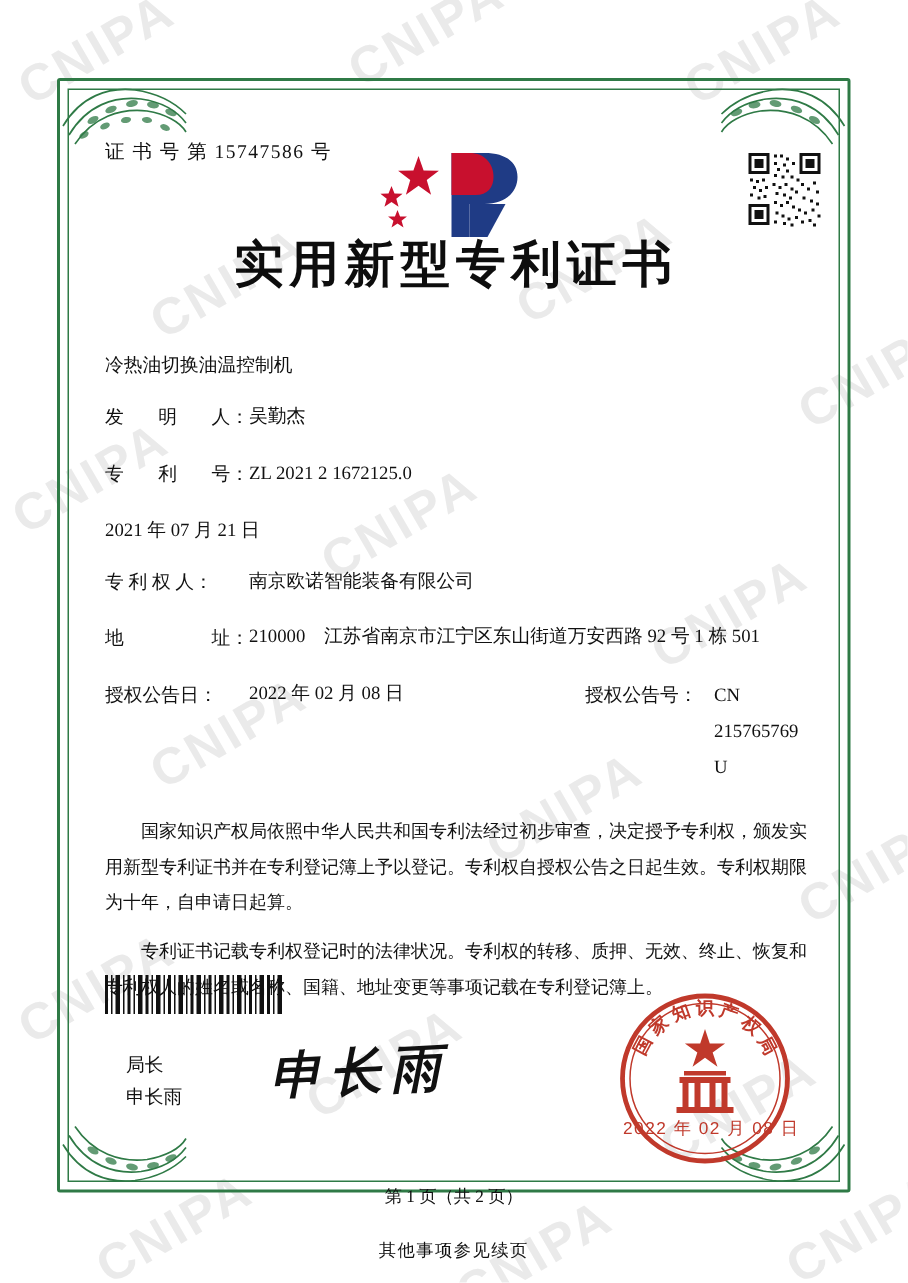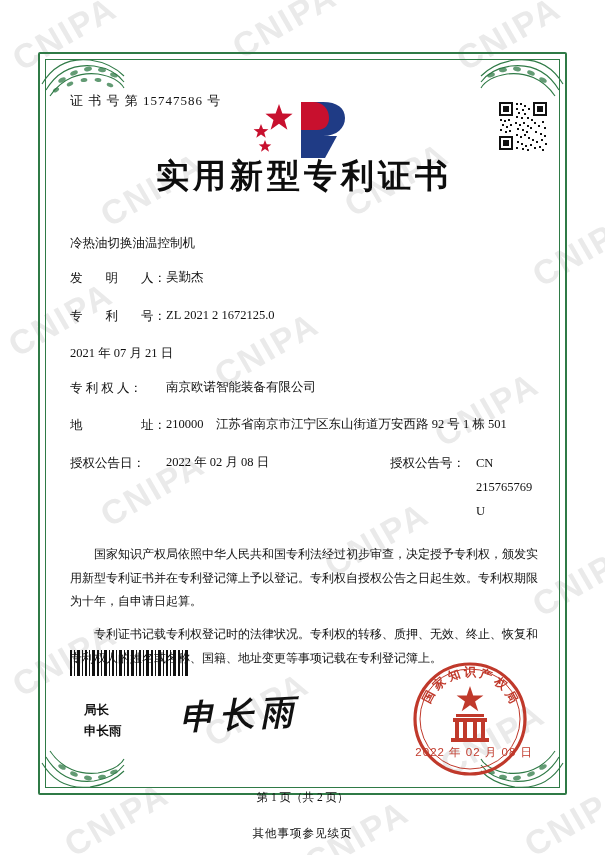--- a/index.html
+++ b/index.html
@@ -174,21 +174,20 @@
   }
 
   
   .sign-block {
     position: absolute;
     left: 84px;
     top: 700px;
     font-size: 12.5px;
     color: #111;
     line-height: 1.7;
-    font-weight: bold;
   }
   .sign-script {
     position: absolute;
     left: 180px;
     top: 692px;
     font-family: "DejaVu Serif", serif;
     font-size: 34px;
     font-style: italic;
     font-weight: bold;
     color: #111;

